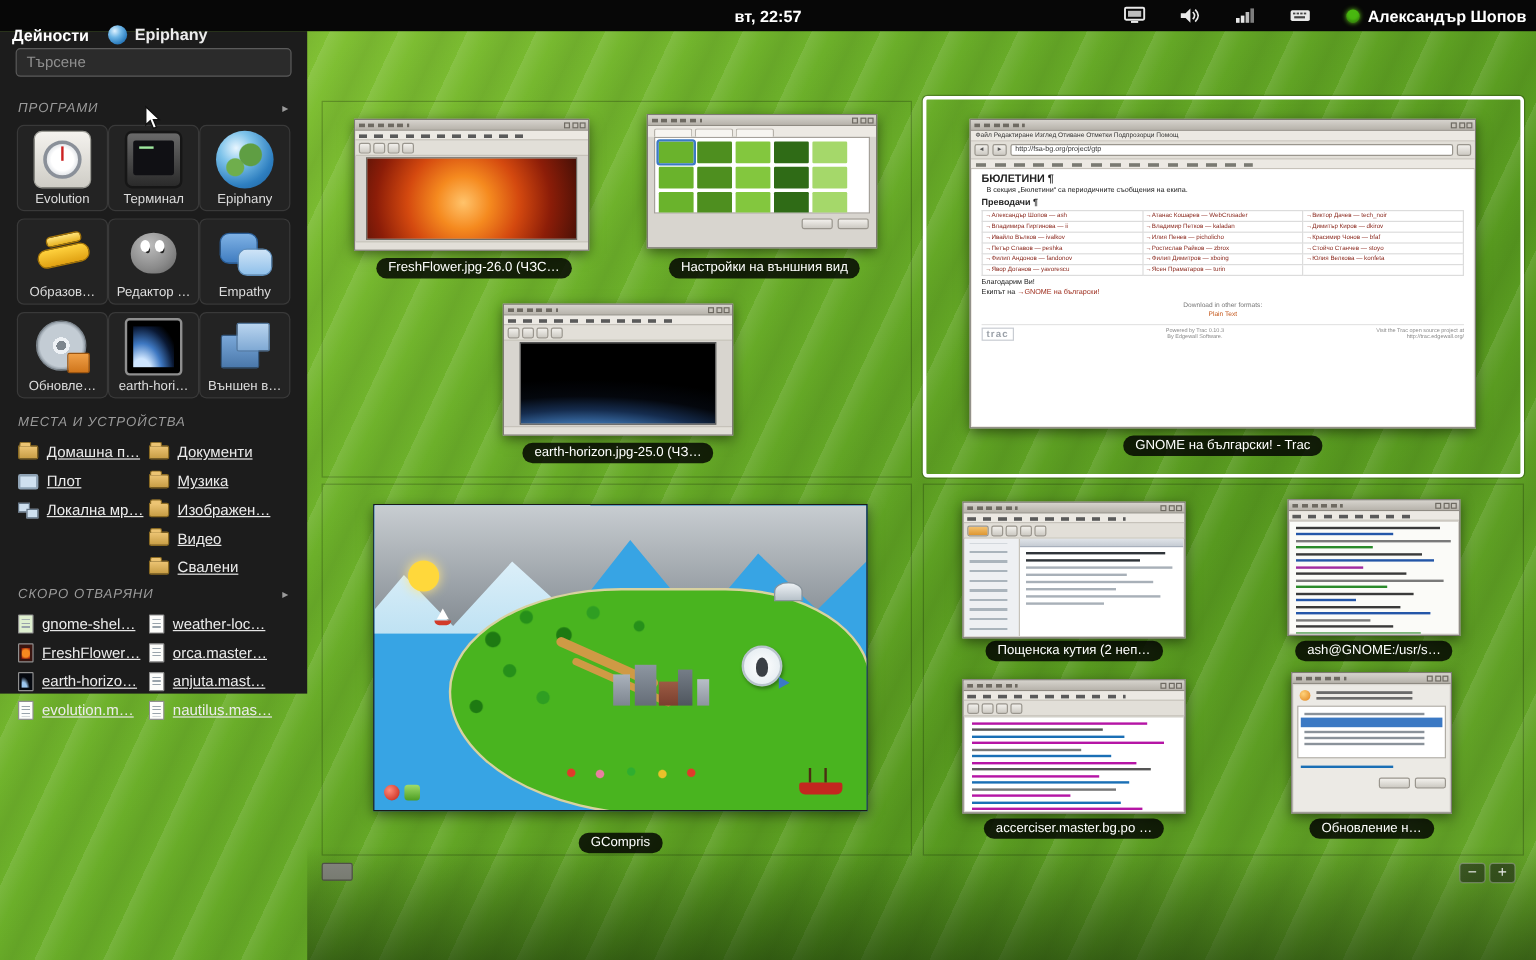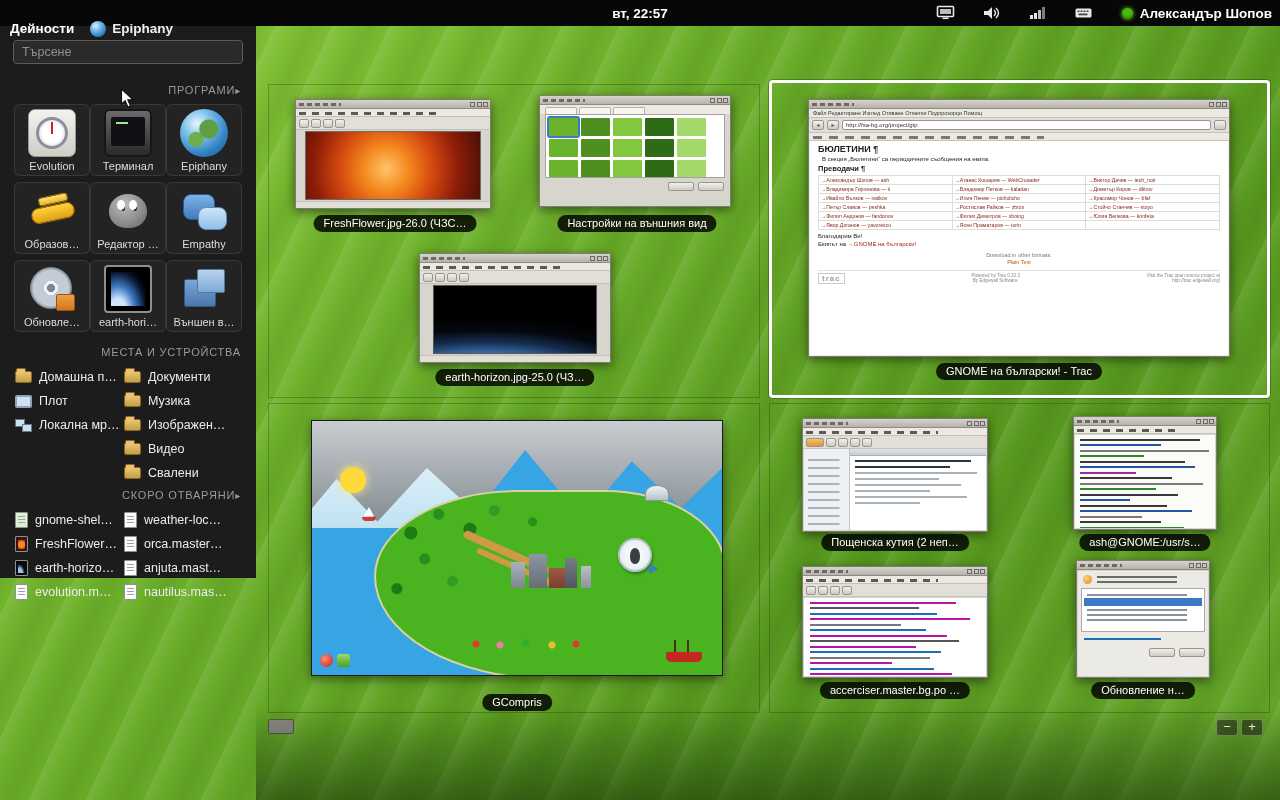--- a/index.html
+++ b/index.html
@@ -8,41 +8,41 @@
   .screen{position:relative;width:1280px;height:800px;overflow:hidden;
     background:
       repeating-linear-gradient(115deg, rgba(255,255,255,0.10) 0px, rgba(255,255,255,0) 16px, rgba(0,0,0,0.06) 34px, rgba(255,255,255,0) 52px),
       linear-gradient(135deg,#8ecb3a 0%,#6cb02a 35%,#57991f 70%,#68a82a 100%);}
   .screen::after{content:"";position:absolute;left:256px;right:0;bottom:0;height:95px;
     background:linear-gradient(180deg,rgba(0,0,0,0) 0,rgba(15,35,5,0.5) 100%);pointer-events:none;}
 
   
   .topbar{position:absolute;top:0;left:0;width:100%;height:26px;background:#070707;color:#fff;
     display:flex;align-items:center;z-index:60;}
-  .tb-left{display:flex;align-items:center;gap:16px;padding-left:10px;margin-top:31px;}
+  .tb-left{display:flex;align-items:flex-end;gap:16px;padding-left:10px;margin-top:31px;}
   .activities{font-weight:bold;font-size:13.5px;cursor:pointer;}
   .appmenu{display:flex;align-items:center;gap:6px;font-weight:bold;font-size:13.5px;color:#ededed;}
   .mini-globe{width:16px;height:16px;border-radius:50%;display:inline-block;
     background:radial-gradient(circle at 35% 30%, #dff2ff, #6fb6e6 35%, #2e7fc0 70%, #1b5a94);}
   .clock{position:absolute;left:50%;transform:translateX(-50%);font-weight:bold;font-size:13.5px;}
   .tb-right{position:absolute;right:8px;top:0;height:26px;display:flex;align-items:center;}
   .tb-icons{display:flex;align-items:center;gap:26px;margin-right:28px;}
   .tbicon{display:inline-flex;align-items:center;}
   .user{display:flex;align-items:center;gap:7px;font-weight:bold;font-size:13.5px;}
   .statusdot{width:11px;height:11px;border-radius:50%;background:#49b810;
     box-shadow:0 0 4px #6ee01e, inset 0 -2px 2px rgba(0,0,0,0.25);}
 
   
   .sidebar{position:absolute;top:26px;left:0;width:256px;height:552px;background:#1c1c1c;color:#e6e6e6;z-index:40;}
   .searchwrap{margin:14px 13px 0;}
   .searchbox{width:230px;height:24px;background:#2b2b2b;border:1px solid #5b5b5b;border-radius:4px;
     color:#cfcfcf;font-size:12.5px;padding:0 8px;outline:none;font-family:inherit;}
   .searchbox::placeholder{color:#8f8f8f;}
-  .sechead{display:flex;justify-content:flex-end;align-items:center;color:#9b9b9b;
-    font-size:11px;letter-spacing:0.8px;margin:0 15px;}
+  .sechead{display:flex;justify-content:space-between;align-items:center;color:#9b9b9b;
+    font-size:11px;letter-spacing:0.8px;margin:0 15px;font-style:italic;}
   .sechead .arr{font-size:10px;color:#9b9b9b;cursor:pointer;}
   .hd-programs{margin-top:20px;}
   .appgrid{display:grid;grid-template-columns:repeat(3,76px);justify-content:center;row-gap:6px;margin-top:8px;}
   .app-cell{display:flex;flex-direction:column;align-items:center;gap:3px;padding:4px 0 3px;
     border:1px solid rgba(255,255,255,0.10);background:rgba(255,255,255,0.03);border-radius:6px;cursor:pointer;}
   .app-label{font-size:11px;color:#ddd;max-width:68px;white-space:nowrap;overflow:hidden;}
   .appicon{width:48px;height:48px;display:block;position:relative;}
 
   .ic-evolution{background:linear-gradient(#f4f2ee,#cfcdc6);border-radius:7px;border:1px solid #9a9a94;}
   .ic-evolution::before{content:"";position:absolute;inset:7px;border-radius:50%;border:3px solid #8a9099;
@@ -94,21 +94,21 @@
     background:linear-gradient(#e8c35a,#c89030);transform:rotate(-38deg);}
 
   .ic-volumes::before{content:"";position:absolute;left:4px;top:14px;width:30px;height:26px;border-radius:2px;
     background:linear-gradient(#7aa7d8,#4a78ab);border:1px solid #35587e;}
   .ic-volumes::after{content:"";position:absolute;left:17px;top:4px;width:26px;height:22px;border-radius:2px;
     background:linear-gradient(#b9d4ef,#7fa9d4);border:1px solid #55799e;}
 
   
   .hd-places{margin-top:14px;}
   .placegrid{display:flex;margin-top:7px;}
-  .pcol{display:flex;flex-direction:column;}
+  .pcol{display:flex;flex-direction:column;text-decoration:underline;}
   .pcol.c1{width:122px;padding-left:15px;}
   .pcol.c2{width:134px;padding-left:2px;}
   .pitem{display:flex;align-items:center;gap:7px;height:24px;font-size:12.5px;color:#ececec;cursor:pointer;
     white-space:nowrap;overflow:hidden;}
   .fold{width:17px;height:12px;border-radius:1px 2px 2px 2px;position:relative;flex:0 0 auto;
     background:linear-gradient(#ecc express, #caa04a);background:linear-gradient(#ecc473,#c79d45);border:1px solid #8a6a22;}
   .fold::before{content:"";position:absolute;left:0;top:-4px;width:8px;height:3px;border-radius:2px 2px 0 0;
     background:#ecc473;border:1px solid #8a6a22;border-bottom:none;}
   .desk{width:17px;height:13px;border:2px solid #8fa3b5;background:#cfe0ef;border-radius:2px;flex:0 0 auto;}
   .netw{width:17px;height:13px;position:relative;flex:0 0 auto;}

